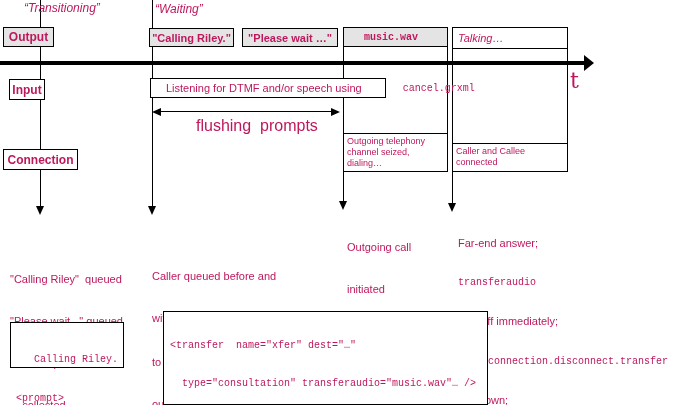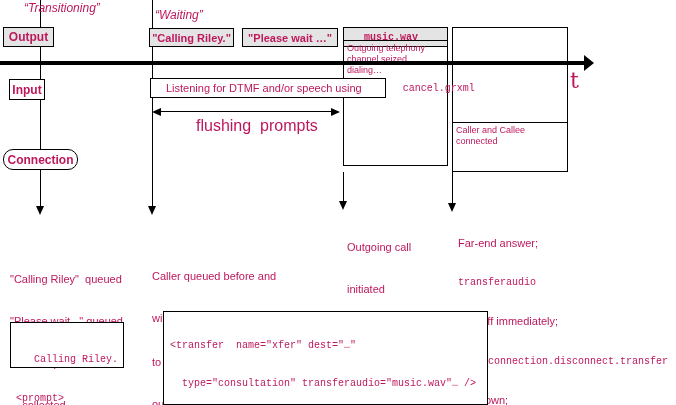--- a/index.html
+++ b/index.html
@@ -23,23 +23,23 @@
   .timeline-head{position:absolute;left:584px;top:55px;width:0;height:0;
                  border-top:8px solid transparent;border-bottom:8px solid transparent;
                  border-left:10px solid #000;}
   .flush-line{position:absolute;left:157px;top:111px;width:178px;height:1px;background:#000;}
   .flush-head-l{position:absolute;left:152px;top:108px;width:0;height:0;
                 border-top:4px solid transparent;border-bottom:4px solid transparent;
                 border-right:9px solid #000;}
   .flush-head-r{position:absolute;left:331px;top:108px;width:0;height:0;
                 border-top:4px solid transparent;border-bottom:4px solid transparent;
                 border-left:9px solid #000;}
-  .middle-column{position:absolute;left:343px;top:40px;width:105px;height:126px;box-sizing:border-box;
+  .middle-column{position:absolute;left:343px;top:46px;width:105px;height:126px;box-sizing:border-box;
                  border-left:1px solid #000;border-right:1px solid #000;border-bottom:1px solid #000;
-                 display:flex;flex-direction:row;}
+                 display:flex;flex-direction:column;}
   .mc-spacer{height:97px;}
   .mc-cell{border-top:1px solid #000;flex:1;}
   .right-column{position:absolute;left:452px;top:27px;width:116px;height:145px;box-sizing:border-box;
                 border:1px solid #000;display:flex;flex-direction:column;}
   .rc-talking{height:21px;border-bottom:1px solid #000;display:flex;align-items:center;
               padding-left:5px;font-size:11px;font-style:italic;box-sizing:border-box;}
   .rc-spacer{height:94px;}
   .rc-cell{border-top:1px solid #000;flex:1;}
   .codebox{position:absolute;border:1px solid #000;box-sizing:border-box;background:#fff;
            font-family:"Liberation Mono",monospace;white-space:pre;}
@@ -62,48 +62,49 @@
   <div class="vline" style="left:40px;top:0;height:206px;"></div>
   <div class="vline" style="left:152px;top:0;height:206px;"></div>
   <div class="vline" style="left:343px;top:172px;height:29px;"></div>
   <div class="vline" style="left:452px;top:172px;height:31px;"></div>
   <div class="arrow-down" style="left:36px;top:206px;"></div>
   <div class="arrow-down" style="left:148px;top:206px;"></div>
   <div class="arrow-down" style="left:339px;top:201px;"></div>
   <div class="arrow-down" style="left:448px;top:203px;"></div>
 
   <div class="state-label" style="left:24px;top:1px;">“Transitioning”</div>
-  <div class="state-label" style="left:155px;top:8px;">“Waiting”</div>
+  <div class="state-label" style="left:155px;top:2px;">“Waiting”</div>
 
   <div class="box gray obox mono" style="left:343px;top:27px;width:105px;height:20px;justify-content:flex-start;padding-left:20px;font-size:10px;">
     <span>music.wav</span>
   </div>
   <div class="middle-column">
     <div class="mc-spacer"></div>
     <div class="mc-cell small-cell">Outgoing telephony
 channel seized, dialing…</div>
   </div>
 
   <div class="right-column">
+    <div class="rc-talking">Talking…</div>
     <div class="rc-spacer"></div>
     <div class="rc-cell small-cell">Caller and Callee
 connected</div>
   </div>
 
   <div class="timeline"></div>
   <div class="timeline-head"></div>
   <div class="t-label">t</div>
 
   <div class="box gray lane-label" style="left:3px;top:27px;width:51px;height:20px;">
     <span>Output</span>
   </div>
   <div class="box lane-label" style="left:9px;top:79px;width:36px;height:21px;">
     <span>Input</span>
   </div>
-  <div class="box lane-label" style="left:3px;top:149px;width:75px;height:21px;border-radius:10px;">
+  <div class="box lane-label" style="left:3px;top:149px;width:75px;height:21px;">
     <span>Connection</span>
   </div>
 
   <div class="box gray obox" style="left:149px;top:28px;width:85px;height:19px;">
     <span>"Calling Riley."</span>
   </div>
   <div class="box gray obox" style="left:242px;top:28px;width:96px;height:19px;">
     <span>"Please wait …"</span>
   </div>
 

